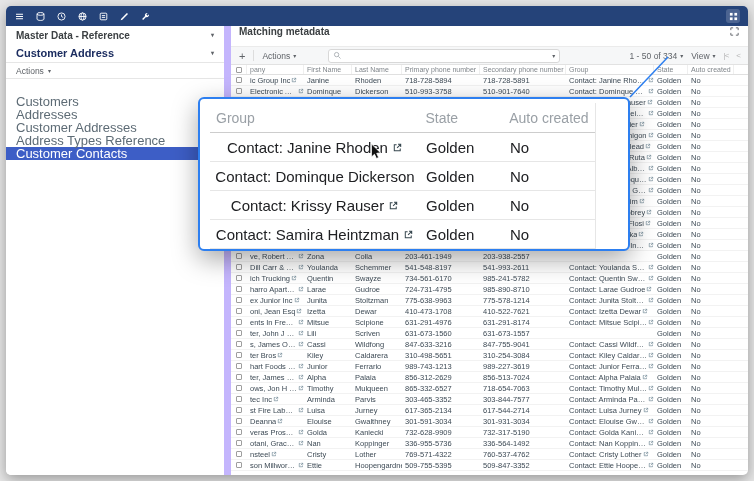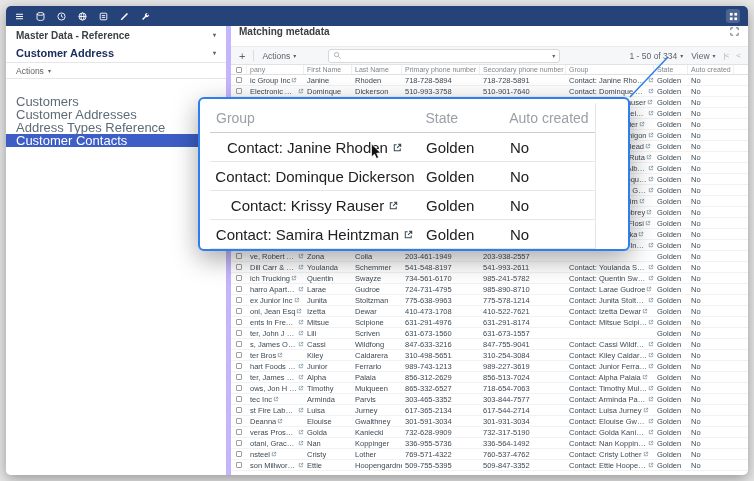--- a/index.html
+++ b/index.html
@@ -7,21 +7,21 @@
   body{font-family:"Liberation Sans",sans-serif;background:#e7e7e7;position:relative}
   .window{position:absolute;left:6px;top:6px;width:742px;height:469px;background:#fff;border-radius:5px;box-shadow:0 4px 14px rgba(0,0,0,.35);overflow:hidden}
   
   .topbar{height:20px;background:#254379;display:flex;align-items:center;padding:0 8px;gap:10px}
   .tb-icon{width:11px;height:11px;flex:none;cursor:pointer;display:flex}
   .tb-icon svg{display:block}
   .tb-spacer{flex:1}
   .apps-btn{width:14px;height:14px;border-radius:3px;background:rgba(255,255,255,.18);display:flex;align-items:center;justify-content:center;cursor:pointer}
   
   .content{display:flex;height:449px}
-  .sidebar{width:225px;flex:none;border-right:5px solid #c4b5fd;background:#fff}
+  .sidebar{width:225px;flex:none;border-right:7px solid #c4b5fd;background:#fff}
   .sel-row{display:flex;align-items:center;justify-content:space-between;padding:0 10px;cursor:pointer}
   .model{height:18px;font-size:10px;font-weight:bold;color:#3c4043}
   .entity{height:18px;font-size:11px;font-weight:bold;color:#1c2d60}
   .caret{font-size:6px;color:#5f6368;line-height:1}
   .divider{border-top:1px solid #e6e6e6}
   .actions-row{height:15px;display:flex;align-items:center;gap:4px;padding:0 10px;font-size:8.5px;color:#5f6368;cursor:pointer}
   .nav{padding-top:16px}
   .nav-item{height:13px;line-height:13px;font-size:13px;color:#5d6b75;padding-left:10px;cursor:pointer;white-space:nowrap}
   .nav-item.active{background:#3d5ec6;color:#fff}
   .main{flex:1;display:flex;flex-direction:column;min-width:0}
@@ -140,20 +140,21 @@
       </div>
       <div class="divider"></div>
       <div class="actions-row">
         <span>Actions</span>
         <span class="caret">▾</span>
       </div>
       <div class="divider"></div>
       <nav class="nav" id="nav-list">
 
       <div class="nav-item"><span>Customers</span></div>
+          <div class="nav-item"><span>Addresses</span></div>
           <div class="nav-item"><span>Customer Addresses</span></div>
           <div class="nav-item"><span>Address Types Reference</span></div>
           <div class="nav-item active"><span>Customer Contacts</span></div>
         </nav>
     </aside>
 
     <section class="main">
       <div class="main-header">
         <span class="main-title">Matching metadata</span>
         <span class="expand-ic">

